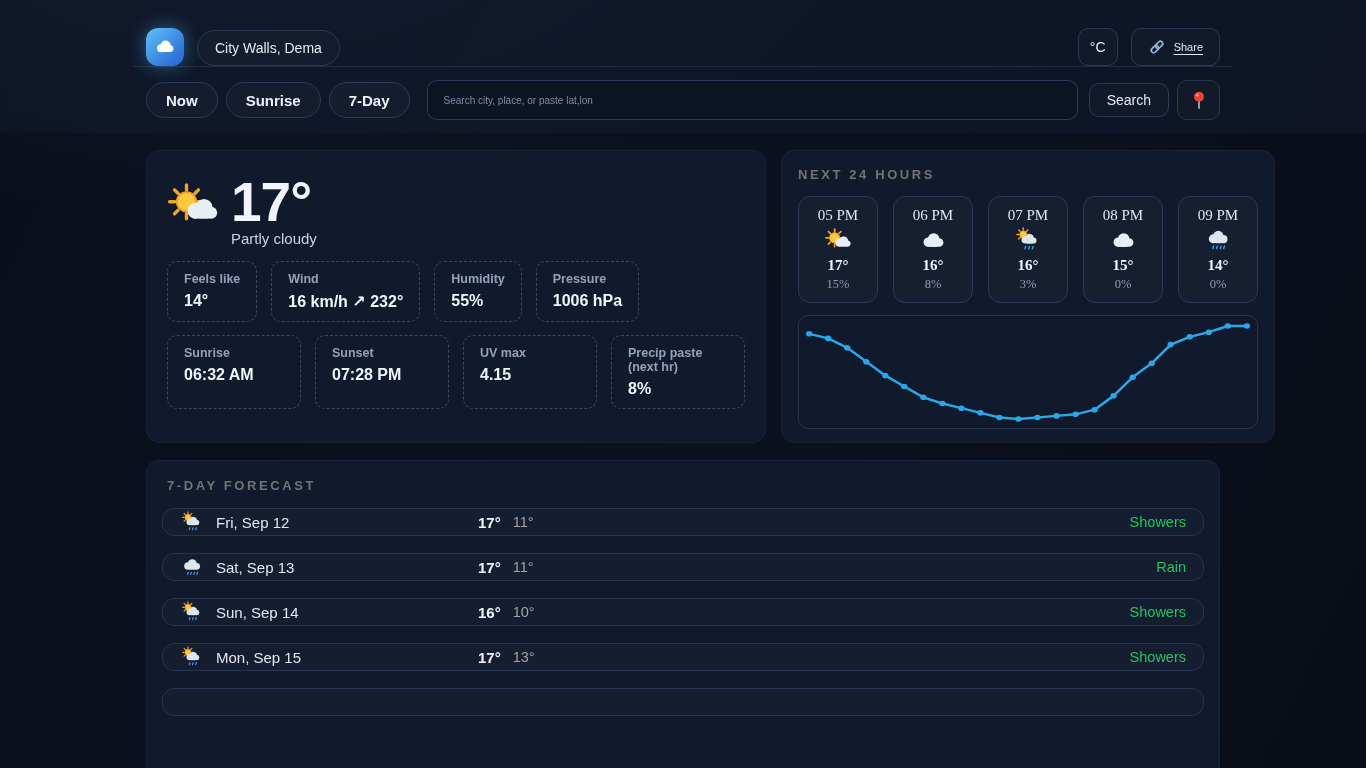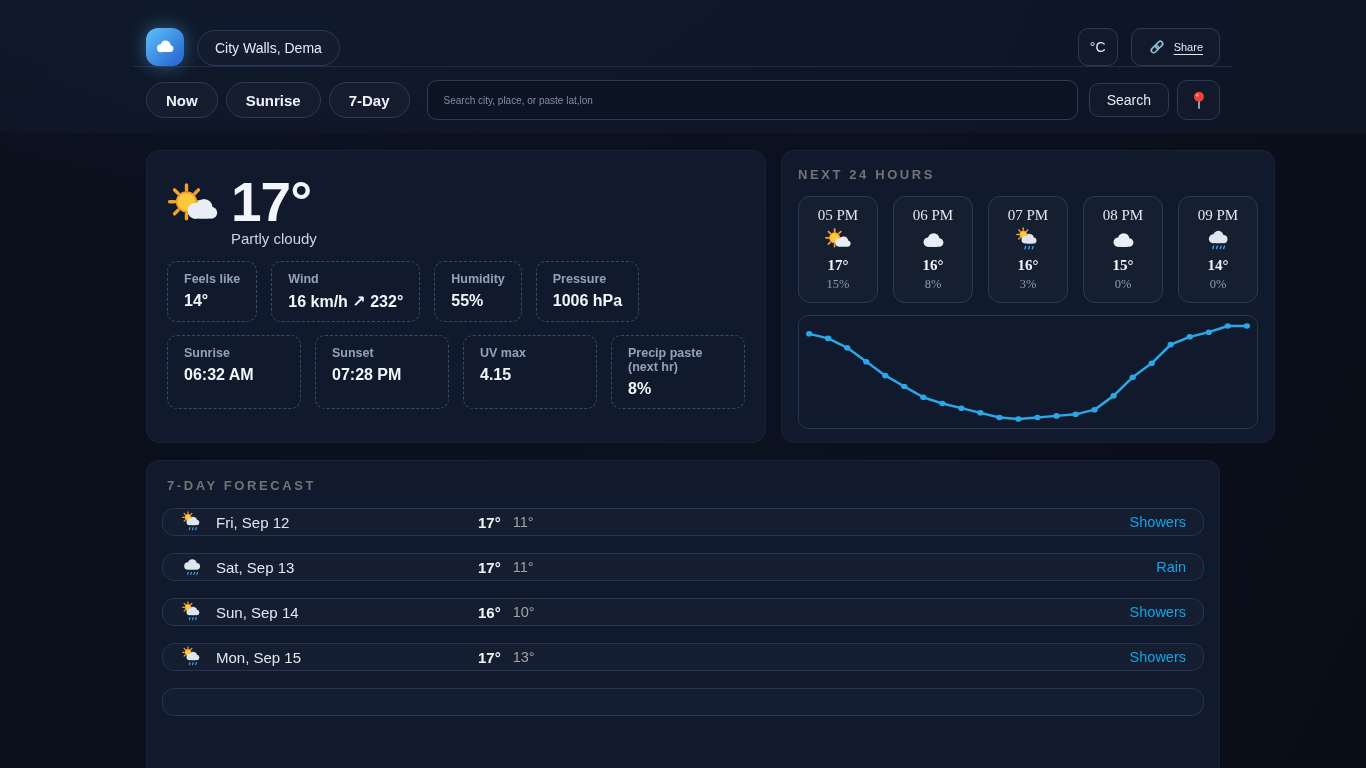--- a/index.html
+++ b/index.html
@@ -108,21 +108,21 @@
   .days { margin-top: 15px; display: flex; flex-direction: column; gap: 17px; }
   .day-row {
     height: 28px; border-radius: 12px; border: 1px solid #273452;
     background: rgba(255,255,255,.018);
     display: flex; align-items: center; padding: 0 17px;
   }
   .day-icon { width: 24px; height: 23px; margin-right: 12px; flex: 0 0 24px; }
   .day-name { width: 262px; font-size: 15px; color: #e0e7f1; }
   .day-hi { font-size: 15px; font-weight: bold; color: #f1f5fa; }
   .day-lo { margin-left: 12px; font-size: 14.5px; color: #a3a3a3; }
-  .day-cond { margin-left: auto; font-size: 14.5px; color: #0ea5e9; }
+  .day-cond { margin-left: auto; font-size: 14.5px; color: #22c55e; }
 
   .wicon-svg { width: 100%; height: 100%; display: block; }
   [data-interactable="true"] { cursor: pointer; }
 </style>
 </head>
 <body>
 
 <svg width="0" height="0" style="position:absolute" aria-hidden="true">
   <defs>
     <symbol id="i-logo-cloud" viewBox="0 0 24 24">

